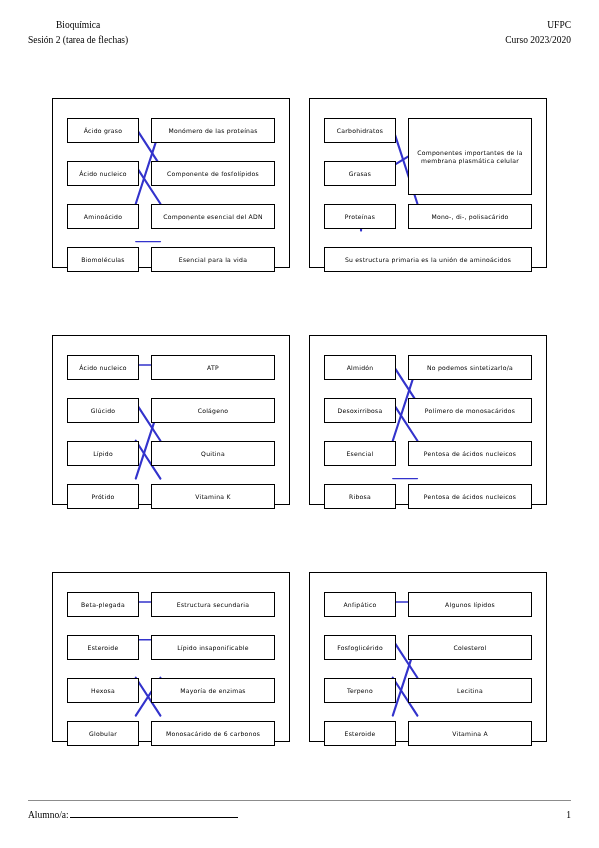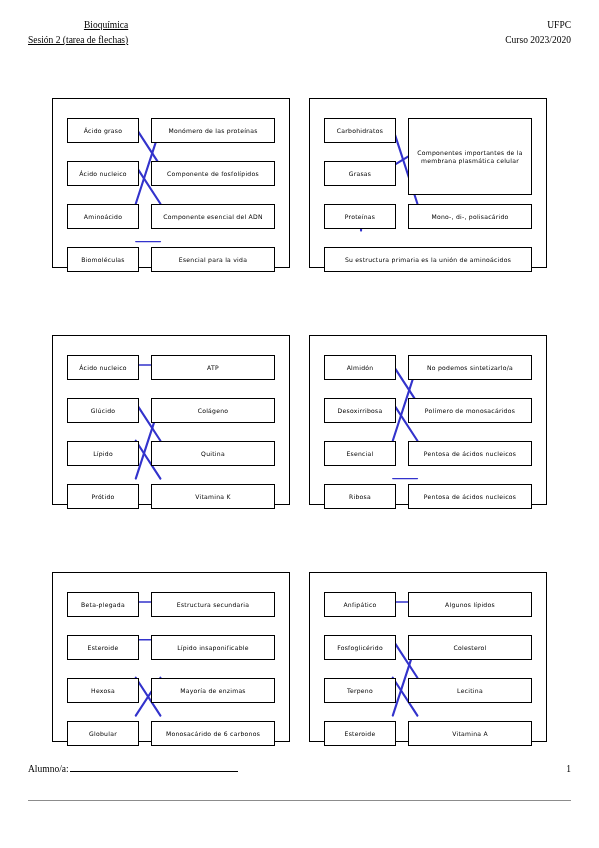--- a/index.html
+++ b/index.html
@@ -20,21 +20,21 @@
   .page-header {
     position: absolute;
     left: 28px;
     top: 18px;
     width: 543px;
     display: flex;
     justify-content: space-between;
     font-size: 9.5px;
     line-height: 15px;
   }
-  .hdr-col-left { text-align: right; text-decoration: underline; }
+  .hdr-col-left { text-align: center; }
   .hdr-col-right { text-align: right; }
 
   
   .exercise-grid {
     position: absolute;
     left: 52px;
     top: 98px;
     width: 495px;
     display: grid;
     grid-template-columns: 238px 238px;
@@ -94,21 +94,21 @@
     position: absolute;
     left: 28px;
     top: 800px;
     width: 543px;
     height: 1px;
     background: #8c8c8c;
   }
   .page-footer {
     position: absolute;
     left: 28px;
-    top: 760px;
+    top: 806px;
     width: 543px;
     display: flex;
     justify-content: space-between;
     align-items: baseline;
     font-size: 9.5px;
   }
   .student-field {
     display: flex;
     align-items: baseline;
   }

